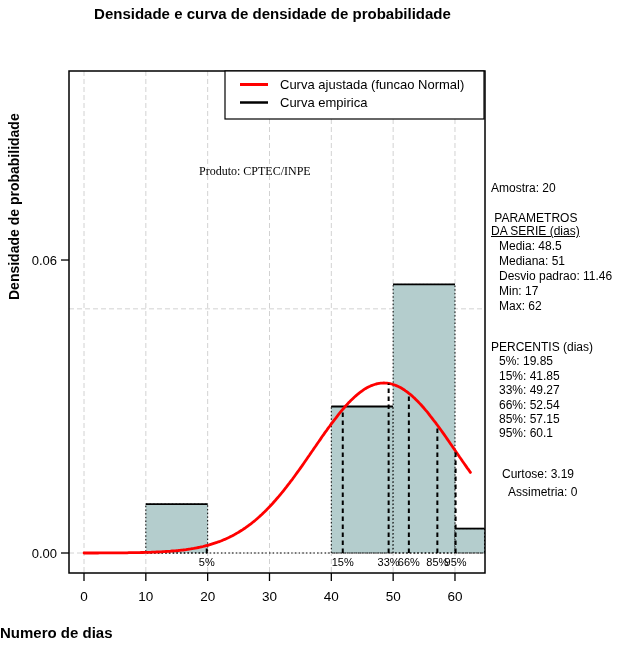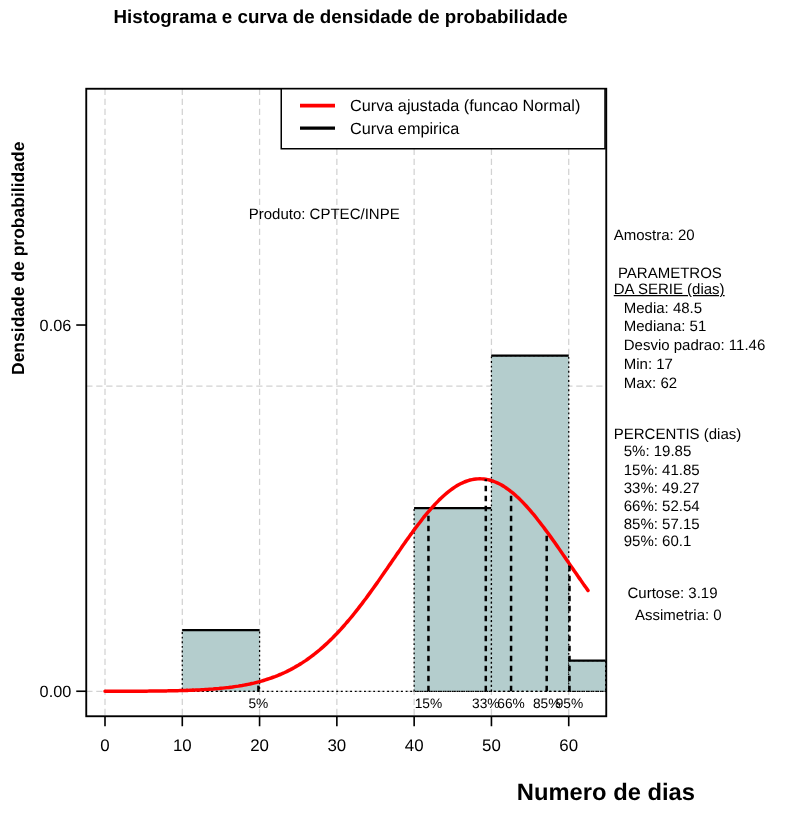--- a/index.html
+++ b/index.html
@@ -4,23 +4,23 @@
 <style>
   html,body{margin:0;padding:0;}
   body{
     width:640px;height:660px;position:relative;background:#ffffff;
     font-family:"Liberation Sans", sans-serif;color:#000;overflow:hidden;
   }
   .abs{position:absolute;}
   #title-block{left:0;top:4px;width:545px;text-align:center;
     font-weight:bold;font-size:15px;line-height:20px;}
   #plot-svg{left:0;top:0;}
-  #annotation{left:199px;top:164px;font-size:12px;white-space:pre;}
-  #x-axis-label{left:0;top:624px;width:556px;text-align:right;
-    font-weight:bold;font-size:19px;}
+  #annotation{left:199px;top:164px;font-size:12px;white-space:pre;font-family:Liberation Serif, serif;}
+  #x-axis-label{left:0;top:624px;width:556px;text-align:left;
+    font-weight:bold;font-size:15px;}
   #y-axis-label-wrap{left:14px;top:300px;width:0;height:0;}
   #y-axis-label-wrap span{display:block;white-space:nowrap;
     font-weight:bold;font-size:14px;
     transform:translate(-50%,-50%) rotate(-90deg);}
   .side-line{position:absolute;font-size:12px;white-space:pre;line-height:13px;}
 </style>
 </head>
 <body>
 
 <svg id="plot-svg" class="abs" width="640" height="660" viewBox="0 0 640 660">
@@ -89,21 +89,21 @@
   <g>
     <rect x="225" y="71" width="259" height="48" fill="#ffffff" stroke="#000000" stroke-width="1.2"></rect>
     <line x1="240" y1="84.5" x2="268" y2="84.5" stroke="#FF0000" stroke-width="3"></line>
     <line x1="240" y1="102.5" x2="268" y2="102.5" stroke="#000000" stroke-width="2.5"></line>
     <text x="280" y="89" font-size="13">Curva ajustada (funcao Normal)</text>
     <text x="280" y="107" font-size="13">Curva empirica</text>
   </g>
 </svg>
 
 <div id="title-block" class="abs">
-  <div>Histograma e curva de densidade de probabilidade</div>
+  <div>Densidade e curva de densidade de probabilidade</div>
 </div>
 
 <div id="annotation" class="abs">Produto: CPTEC/INPE</div>
 
 <div id="x-axis-label" class="abs">Numero de dias</div>
 
 <div id="y-axis-label-wrap" class="abs">
   <span>Densidade de probabilidade</span>
 </div>
 

